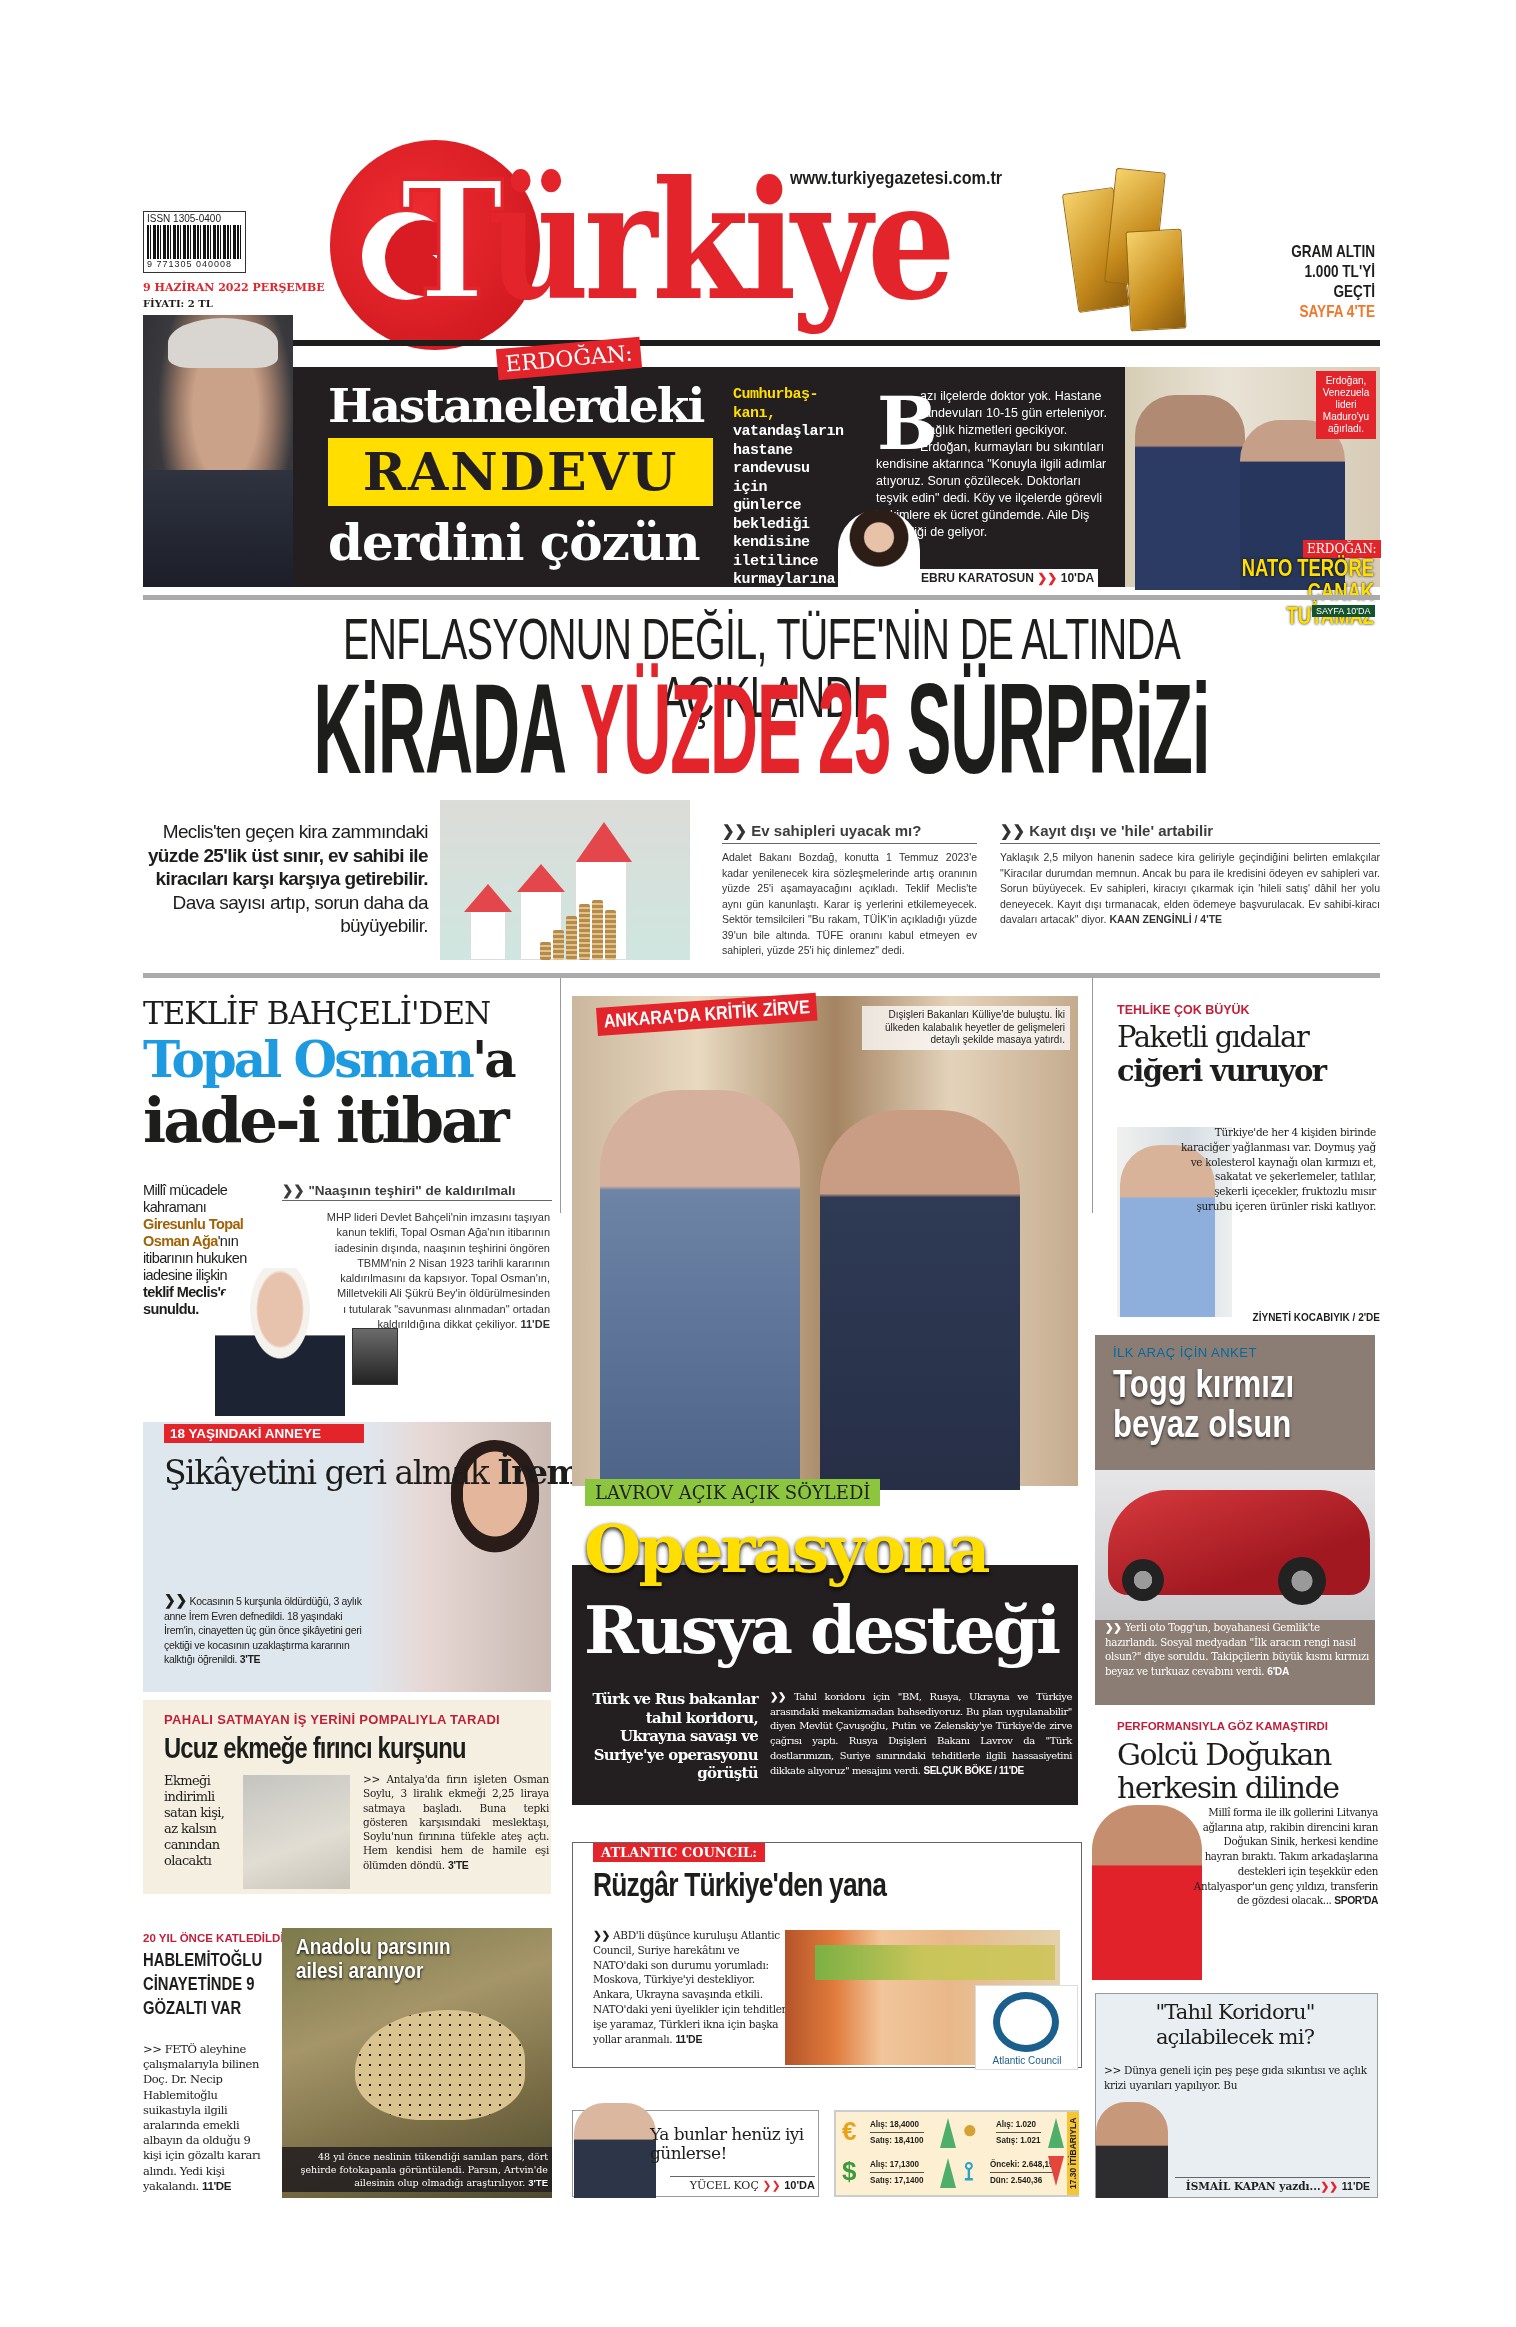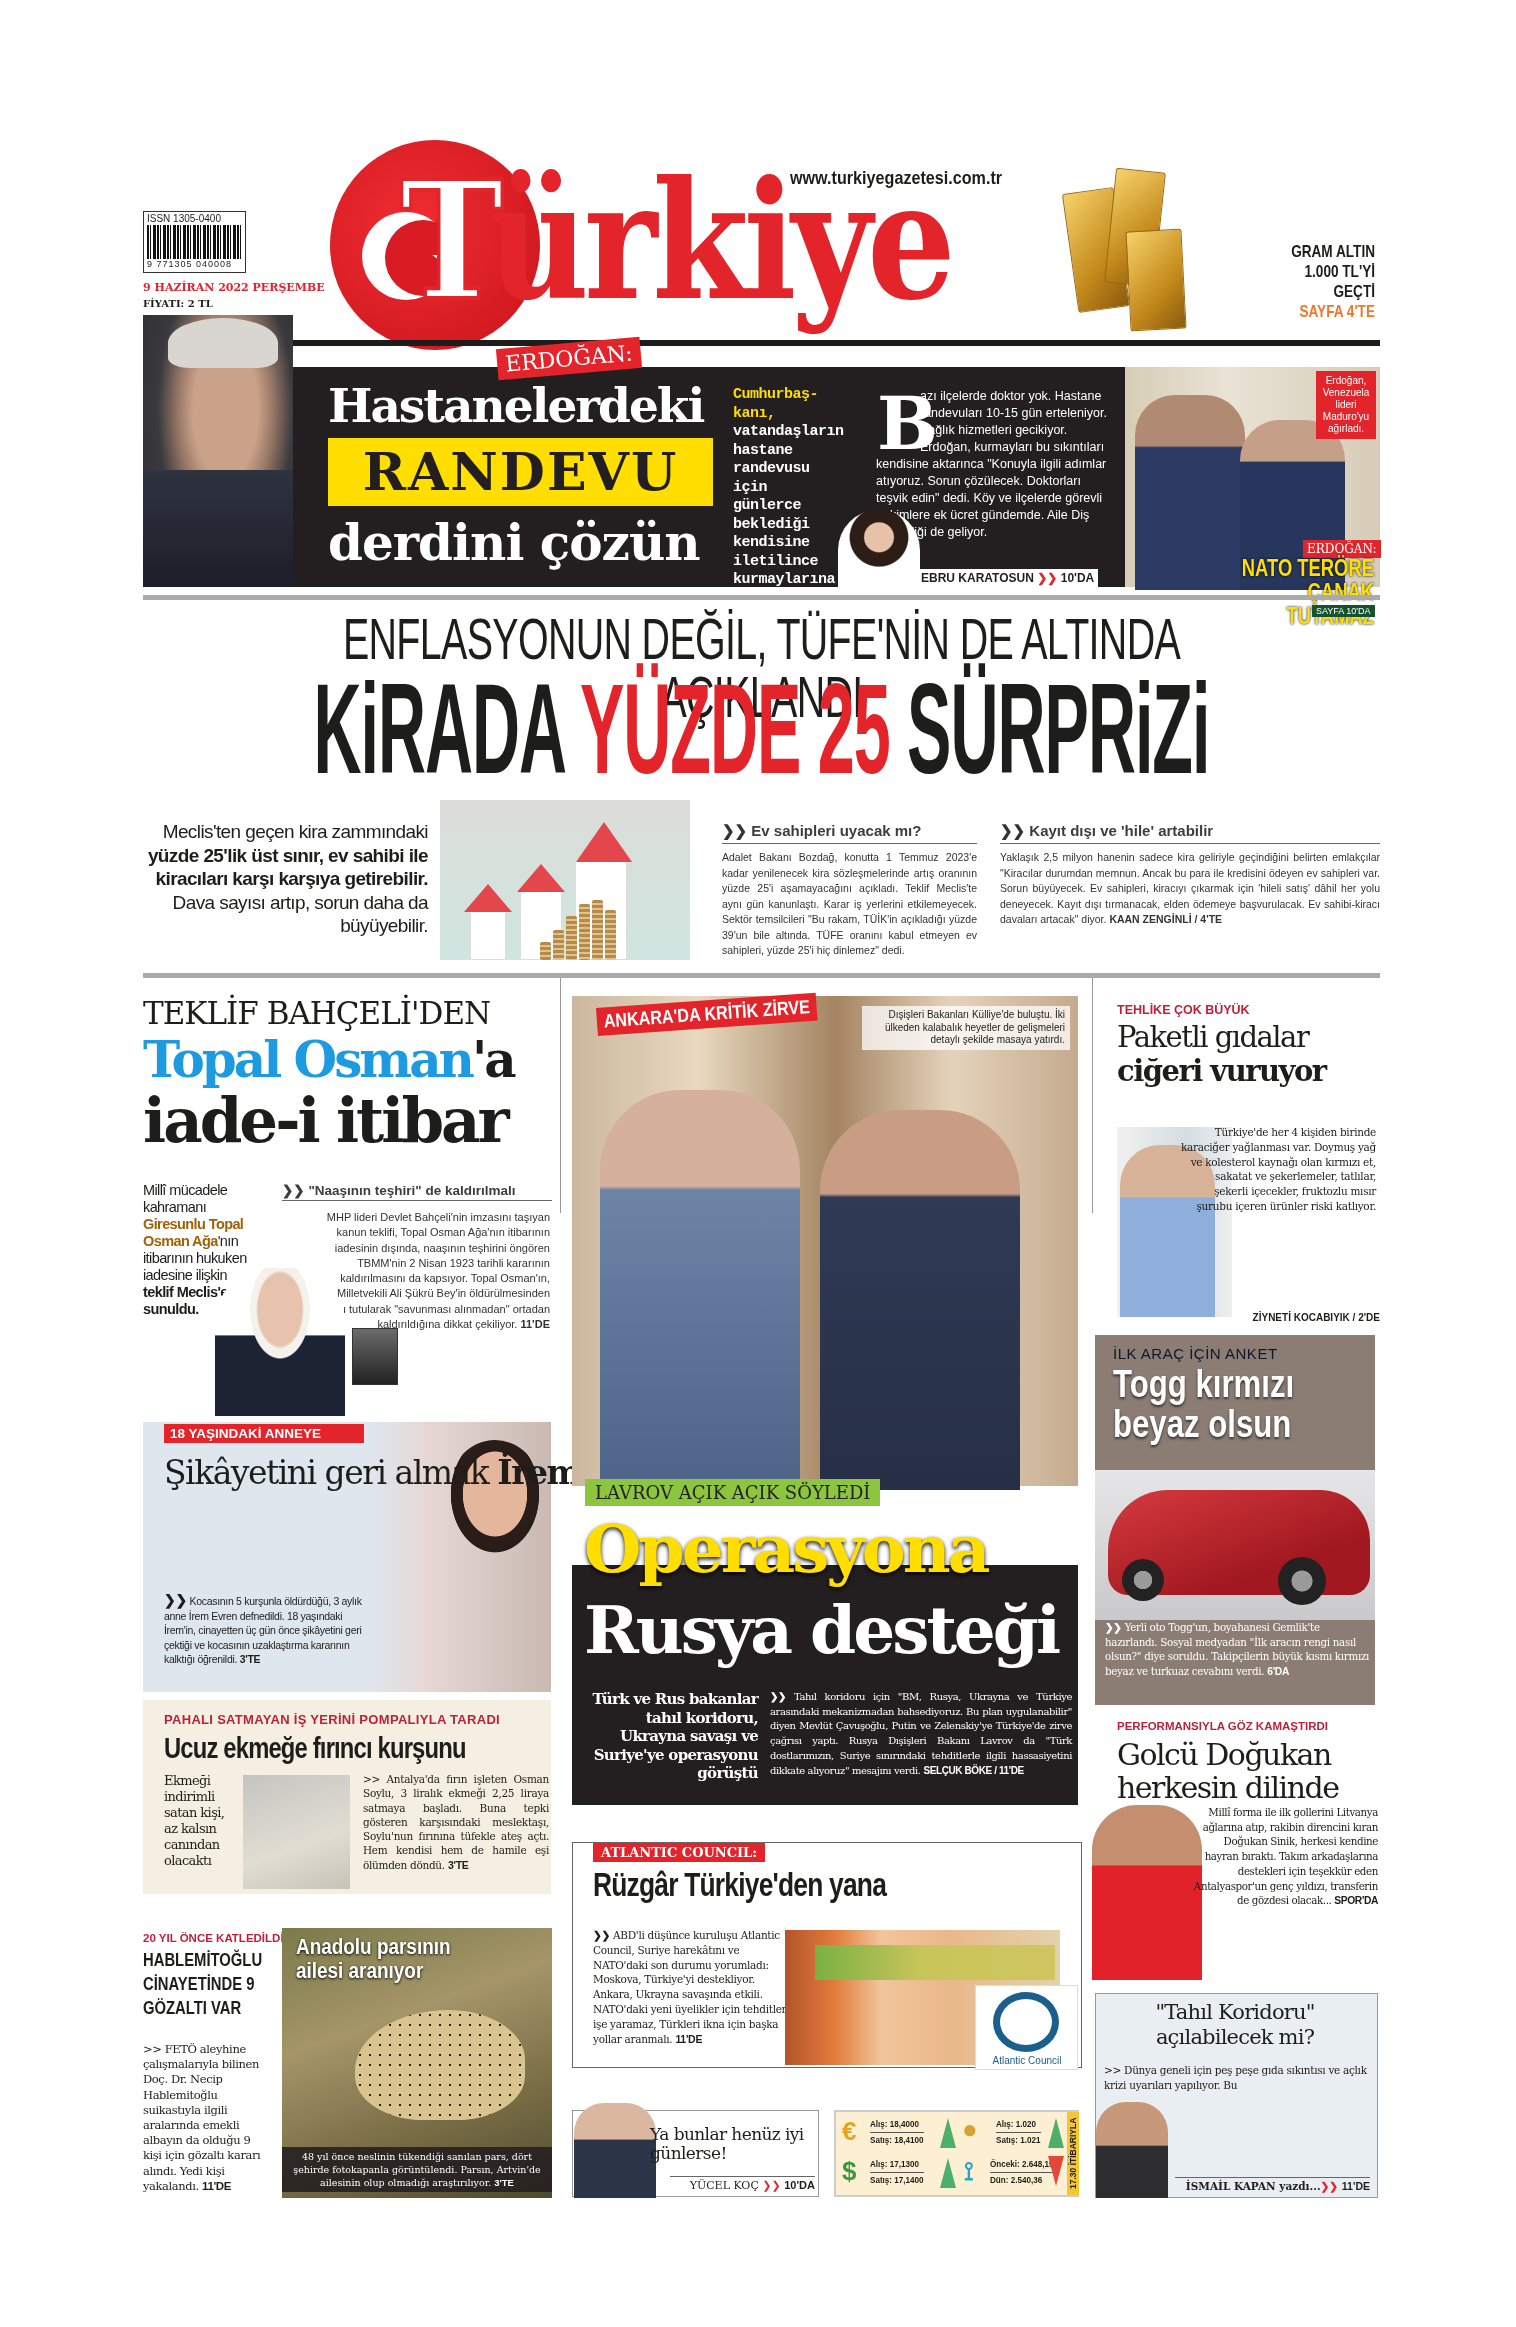--- a/index.html
+++ b/index.html
@@ -99,21 +99,21 @@
   .ekm-intro{left:164px;top:1773px;width:72px;font-family:"DejaVu Serif",serif;font-size:13px;line-height:16px;letter-spacing:-0.6px}
   .ekm-photo{left:243px;top:1775px;width:107px;height:114px;background:linear-gradient(160deg,#c4c4c0,#e1ddd3 60%,#c8c3b7)}
   .ekm-body{left:363px;top:1772px;width:186px;font-size:10.5px;line-height:14.3px;font-family:"DejaVu Serif",serif;letter-spacing:-0.3px;text-align:justify}
   
   .hab-k{left:143px;top:1932px;font-size:11.5px;color:#c01f3a;font-weight:bold}
   .hab-h{left:143px;top:1948px;font-size:19px;line-height:24px;font-weight:bold;transform:scaleX(.78);transform-origin:left top;width:180px}
   .hab-body{left:143px;top:2042px;width:118px;font-family:"DejaVu Serif",serif;font-size:11.5px;line-height:15.2px;letter-spacing:-0.4px}
   .pars{left:282px;top:1928px;width:270px;height:270px;background:linear-gradient(160deg,#7b7a4a,#a59569 35%,#776b44 70%,#4d4a30)}
   .leopard{left:355px;top:2010px;width:170px;height:110px;border-radius:55% 45% 40% 40%;background:radial-gradient(circle,#2b2015 15%,transparent 17%) 0 0/10px 10px,#d9c48f}
   .pars-h{left:296px;top:1935px;color:#fff;font-weight:bold;font-size:22px;line-height:24px;text-shadow:0 1px 3px #000;transform:scaleX(.86);transform-origin:left top}
-  .pars-cap{left:282px;top:2147px;width:270px;background:rgba(35,31,32,.88);color:#fff;font-family:"DejaVu Serif",serif;font-size:9.5px;line-height:13px;padding:3px 4px;text-align:center}
+  .pars-cap{left:282px;top:2147px;width:270px;background:rgba(35,31,32,.88);color:#fff;font-family:"DejaVu Serif",serif;font-size:9.5px;line-height:13px;padding:3px 4px;text-align:right}
 
   
   .ank-photo{left:572px;top:996px;width:506px;height:490px;background:linear-gradient(90deg,#cbb79e 0,#e8d9c0 25%,#a48462 52%,#e4d3bb 75%,#c5ab8e)}
   .lav{left:600px;top:1090px;width:200px;height:400px;border-radius:80px 80px 0 0;background:linear-gradient(#d5b09c 0 24%,#6d84a7 25%,#4d6388 100%)}
   .cav{left:820px;top:1110px;width:200px;height:380px;border-radius:80px 80px 0 0;background:linear-gradient(#c99d84 0 22%,#2f3a55 23%,#262f46 100%)}
   .ank-tag{left:596px;top:1008px;background:#e3242b;color:#fff;font-weight:bold;font-size:19px;padding:3px 8px;transform:rotate(-4deg) scaleX(.85);transform-origin:left top;white-space:nowrap}
   .ank-cap{left:862px;top:1006px;width:208px;background:rgba(255,255,255,.75);font-size:10px;line-height:12.5px;padding:3px 5px;text-align:right}
   .lav-dark{left:572px;top:1565px;width:506px;height:240px;background:#231f20}
   .lav-tag{left:585px;top:1479px;background:#8cc63f;color:#231f20;font-family:"DejaVu Serif",serif;font-size:18px;padding:3px 10px}
   .lav-h1{left:584px;top:1516px;color:#ffde00;font-family:"DejaVu Serif",serif;font-weight:bold;font-size:66px;letter-spacing:-3px;line-height:1;text-shadow:0 2px 4px #000}
@@ -145,21 +145,21 @@
 
   
   .pak-k{left:1117px;top:1003px;font-size:12.5px;color:#c01f3a;font-weight:bold}
   .pak-h{left:1117px;top:1020px;font-family:"DejaVu Serif",serif;font-size:29px;line-height:34px;letter-spacing:-1.5px}
   .pak-h b{font-weight:bold}
   .pak-photo{left:1117px;top:1127px;width:115px;height:190px;background:linear-gradient(90deg,#f1f1ef,#d5dde3 60%,#ecefef)}
   .pak-man{left:1120px;top:1145px;width:95px;height:172px;border-radius:40px 40px 0 0;background:linear-gradient(#d9b29a 0 30%,#8eaedc 31%)}
   .pak-body{left:1180px;top:1125px;width:196px;text-align:right;font-family:"DejaVu Serif",serif;font-size:10.5px;line-height:14.8px;letter-spacing:-0.3px}
   .pak-by{left:1160px;top:1312px;width:220px;text-align:right;font-size:10px;font-weight:bold}
   .togg{left:1095px;top:1335px;width:280px;height:370px;background:#8b7d74}
-  .togg-k{left:1113px;top:1345px;color:#0f172a;font-size:15px;letter-spacing:0.5px}
+  .togg-k{left:1113px;top:1345px;color:#0369a1;font-size:13px;letter-spacing:0.5px}
   .togg-h{left:1113px;top:1364px;color:#fff;font-weight:bold;font-size:38px;line-height:40px;text-shadow:0 2px 3px #333;transform:scaleX(.82);transform-origin:left top}
   .togg-photo{left:1095px;top:1470px;width:280px;height:150px;background:linear-gradient(#e6e6e8,#c9c9cc)}
   .car{left:1108px;top:1490px;width:262px;height:105px;border-radius:60px 50px 20px 20px;background:linear-gradient(160deg,#d63a3e,#a11820 70%)}
   .wheel{position:absolute;width:42px;height:42px;border-radius:50%;background:radial-gradient(#9a9a9a 30%,#222 32%)}
   .togg-body{left:1105px;top:1620px;width:268px;color:#fff;font-family:"DejaVu Serif",serif;font-size:10.3px;line-height:14.5px;letter-spacing:-0.3px}
   .dog-k{left:1117px;top:1720px;font-size:11.5px;color:#c01f3a;font-weight:bold}
   .dog-h{left:1117px;top:1738px;font-family:"DejaVu Serif",serif;font-size:30px;line-height:33px;letter-spacing:-1.5px}
   .dog-photo{left:1092px;top:1805px;width:110px;height:175px;border-radius:45px 45px 0 0;background:linear-gradient(#c58e6f 0 34%,#e1222b 35%)}
   .dog-body{left:1190px;top:1805px;width:188px;text-align:right;font-family:"DejaVu Serif",serif;font-size:10.3px;line-height:14.7px;letter-spacing:-0.4px}
   .tah{left:1095px;top:1993px;width:283px;height:205px;background:#e8eef2;border:1px solid #999}

